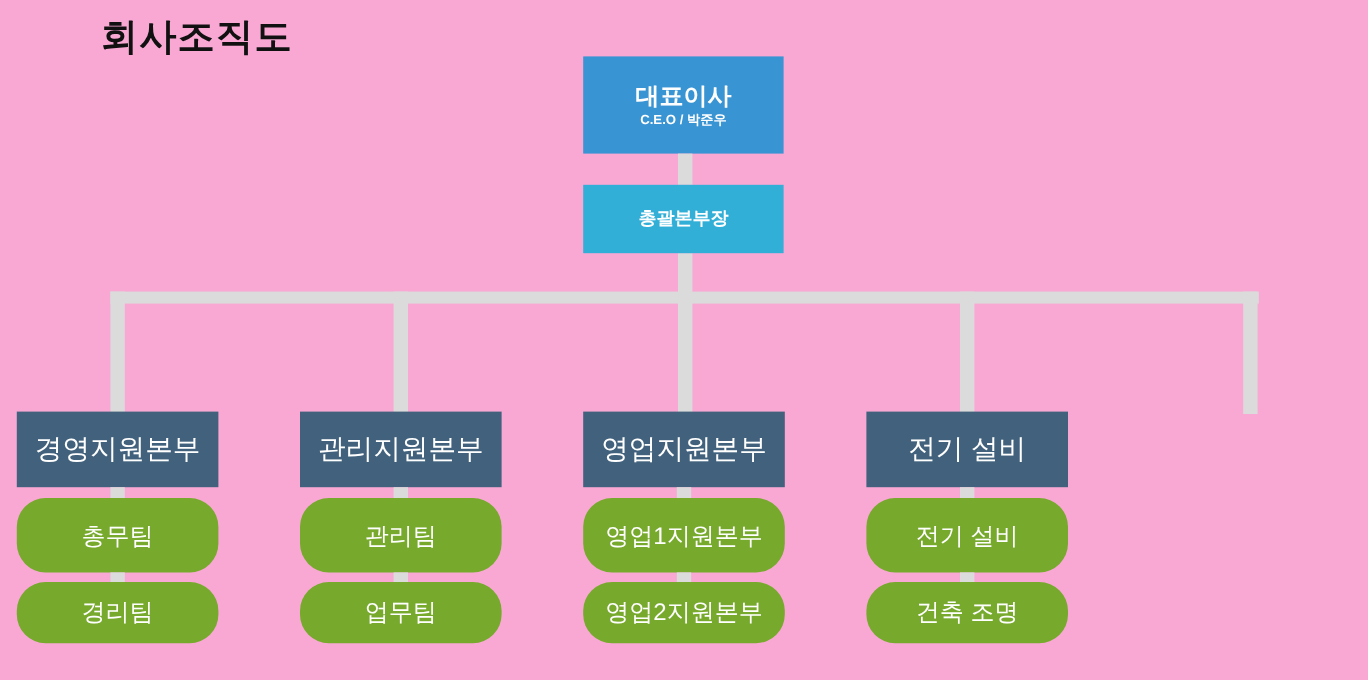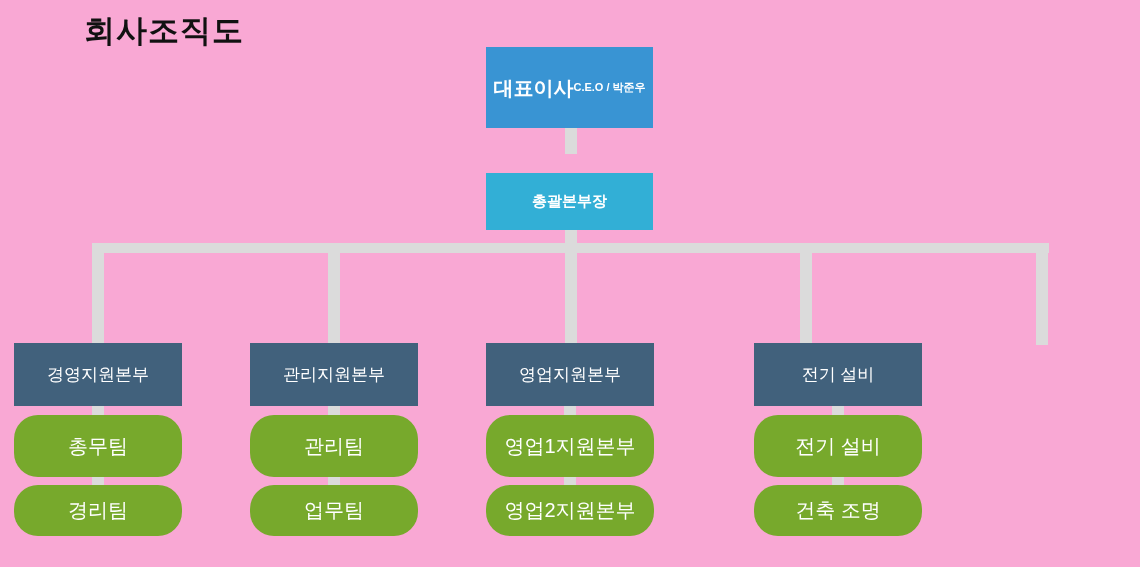--- a/index.html
+++ b/index.html
@@ -25,76 +25,76 @@
     left: 84px;
     top: 10px;
     font-size: 31px;
     font-weight: 700;
     color: var(--title-color);
     letter-spacing: 1px;
   }
   .box {
     position: absolute;
     display: flex;
-    flex-direction: row;
+    flex-direction: column;
     align-items: center;
     justify-content: center;
     color: #ffffff;
     text-align: center;
   }
   .ceo-box {
     left: 486px; top: 47px;
     width: 167px; height: 81px;
     background: var(--ceo);
   }
   .ceo-title { font-size: 20px; font-weight: 700; line-height: 1.3; }
   .ceo-subtitle { font-size: 11px; font-weight: 700; line-height: 1.2; }
   .director-box {
     left: 486px; top: 154px;
     width: 167px; height: 57px;
     background: var(--director);
-    font-size: 15px; font-weight: 700; margin-top: 19px;
+    font-size: 15px; font-weight: 700;
   }
   .connector { position: absolute; background: var(--connector); }
   .stub-ceo-director { left: 565px; top: 128px; width: 12px; height: 26px; }
   .center-drop      { left: 565px; top: 211px; width: 12px; height: 134px; }
   .h-bar            { left: 92px;  top: 243px; width: 957px; height: 10px; }
   .drop-1 { left: 92px;   top: 243px; width: 12px; height: 102px; }
   .drop-2 { left: 328px;  top: 243px; width: 12px; height: 102px; }
   .drop-4 { left: 800px;  top: 243px; width: 12px; height: 102px; }
   .drop-5 { left: 1036px; top: 243px; width: 12px; height: 102px; }
   .branch {
     position: absolute;
     top: 343px;
     width: 168px;
     height: 210px;
   }
   .branch-header {
     position: absolute;
     left: 0; top: 0;
     width: 168px; height: 63px;
     background: var(--branch-header);
-    font-size: 17px; font-weight: 400;
+    font-size: 23px; font-weight: 400;
   }
   .team-box {
     position: absolute;
     left: 0;
     width: 168px;
     background: var(--team);
     font-size: 20px; font-weight: 400; border-radius: 24px;
   }
   .team-1 { top: 72px; height: 62px; }
   .team-2 { top: 142px; height: 51px; }
   .branch .stub { left: 78px; width: 12px; }
   .stub-a { top: 63px; height: 9px; }
   .stub-b { top: 134px; height: 8px; }
   .branch-1 { left: 14px; }
   .branch-2 { left: 250px; }
   .branch-3 { left: 486px; }
-  .branch-4 { left: 754px; text-decoration: underline; }
+  .branch-4 { left: 722px; text-decoration: underline; }
   .branch-5 { left: 958px; }
 </style>
 </head>
 <body>
 
 <div class="canvas">
 
   <div class="page-title">회사조직도</div>
 
   <div class="box ceo-box">

